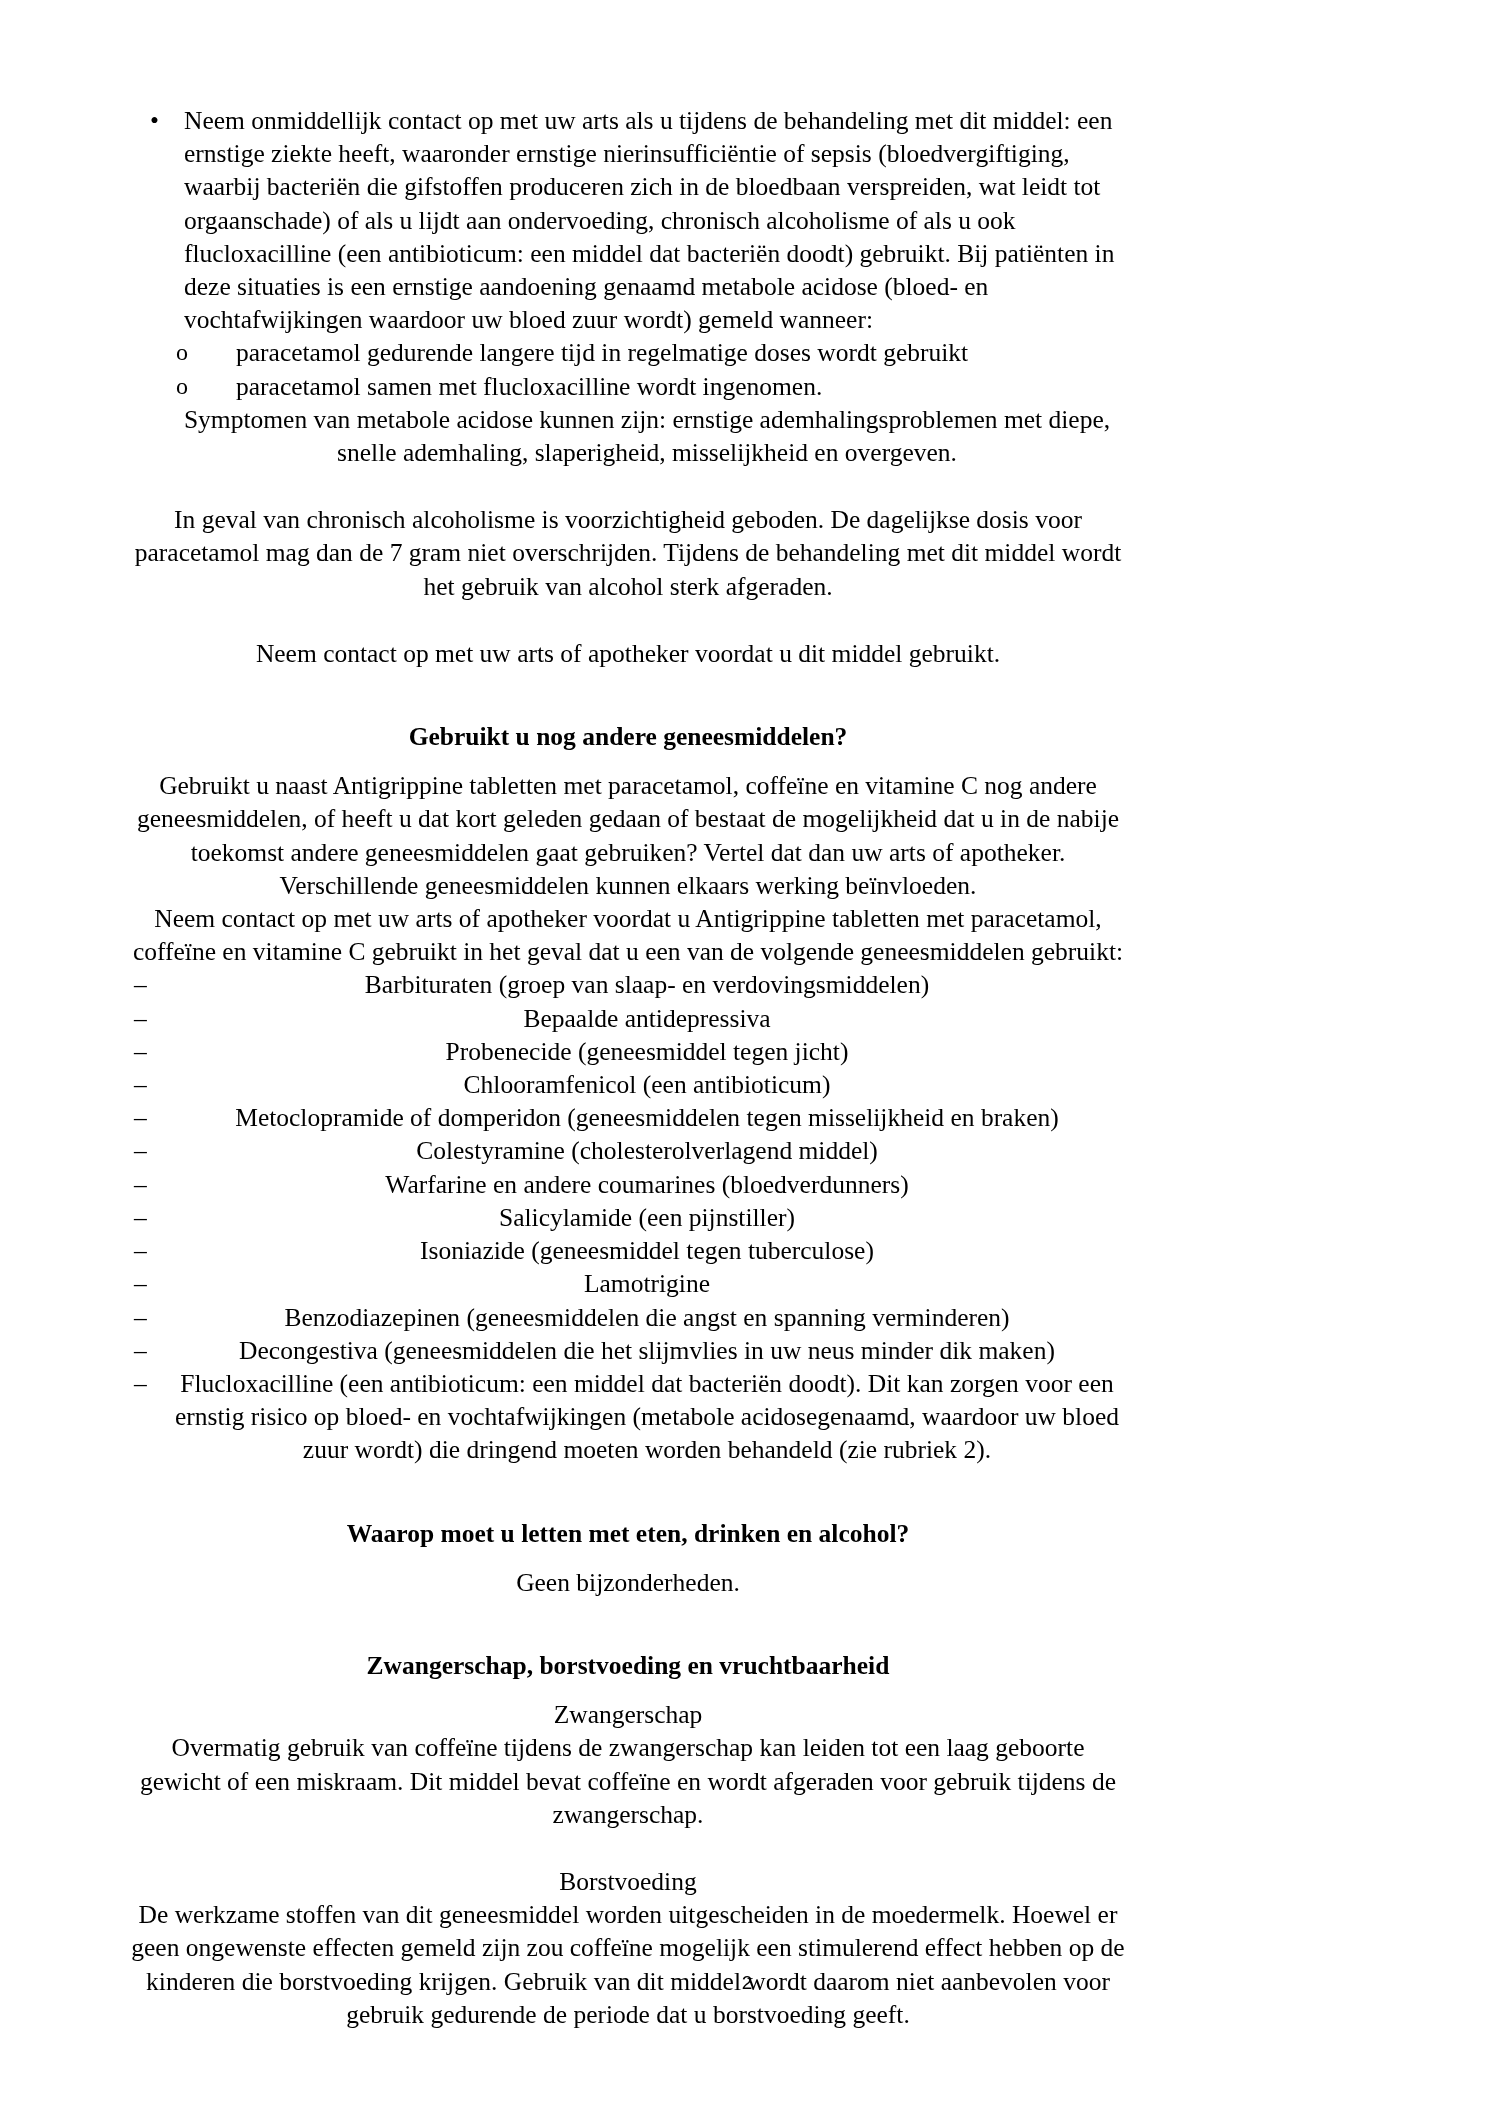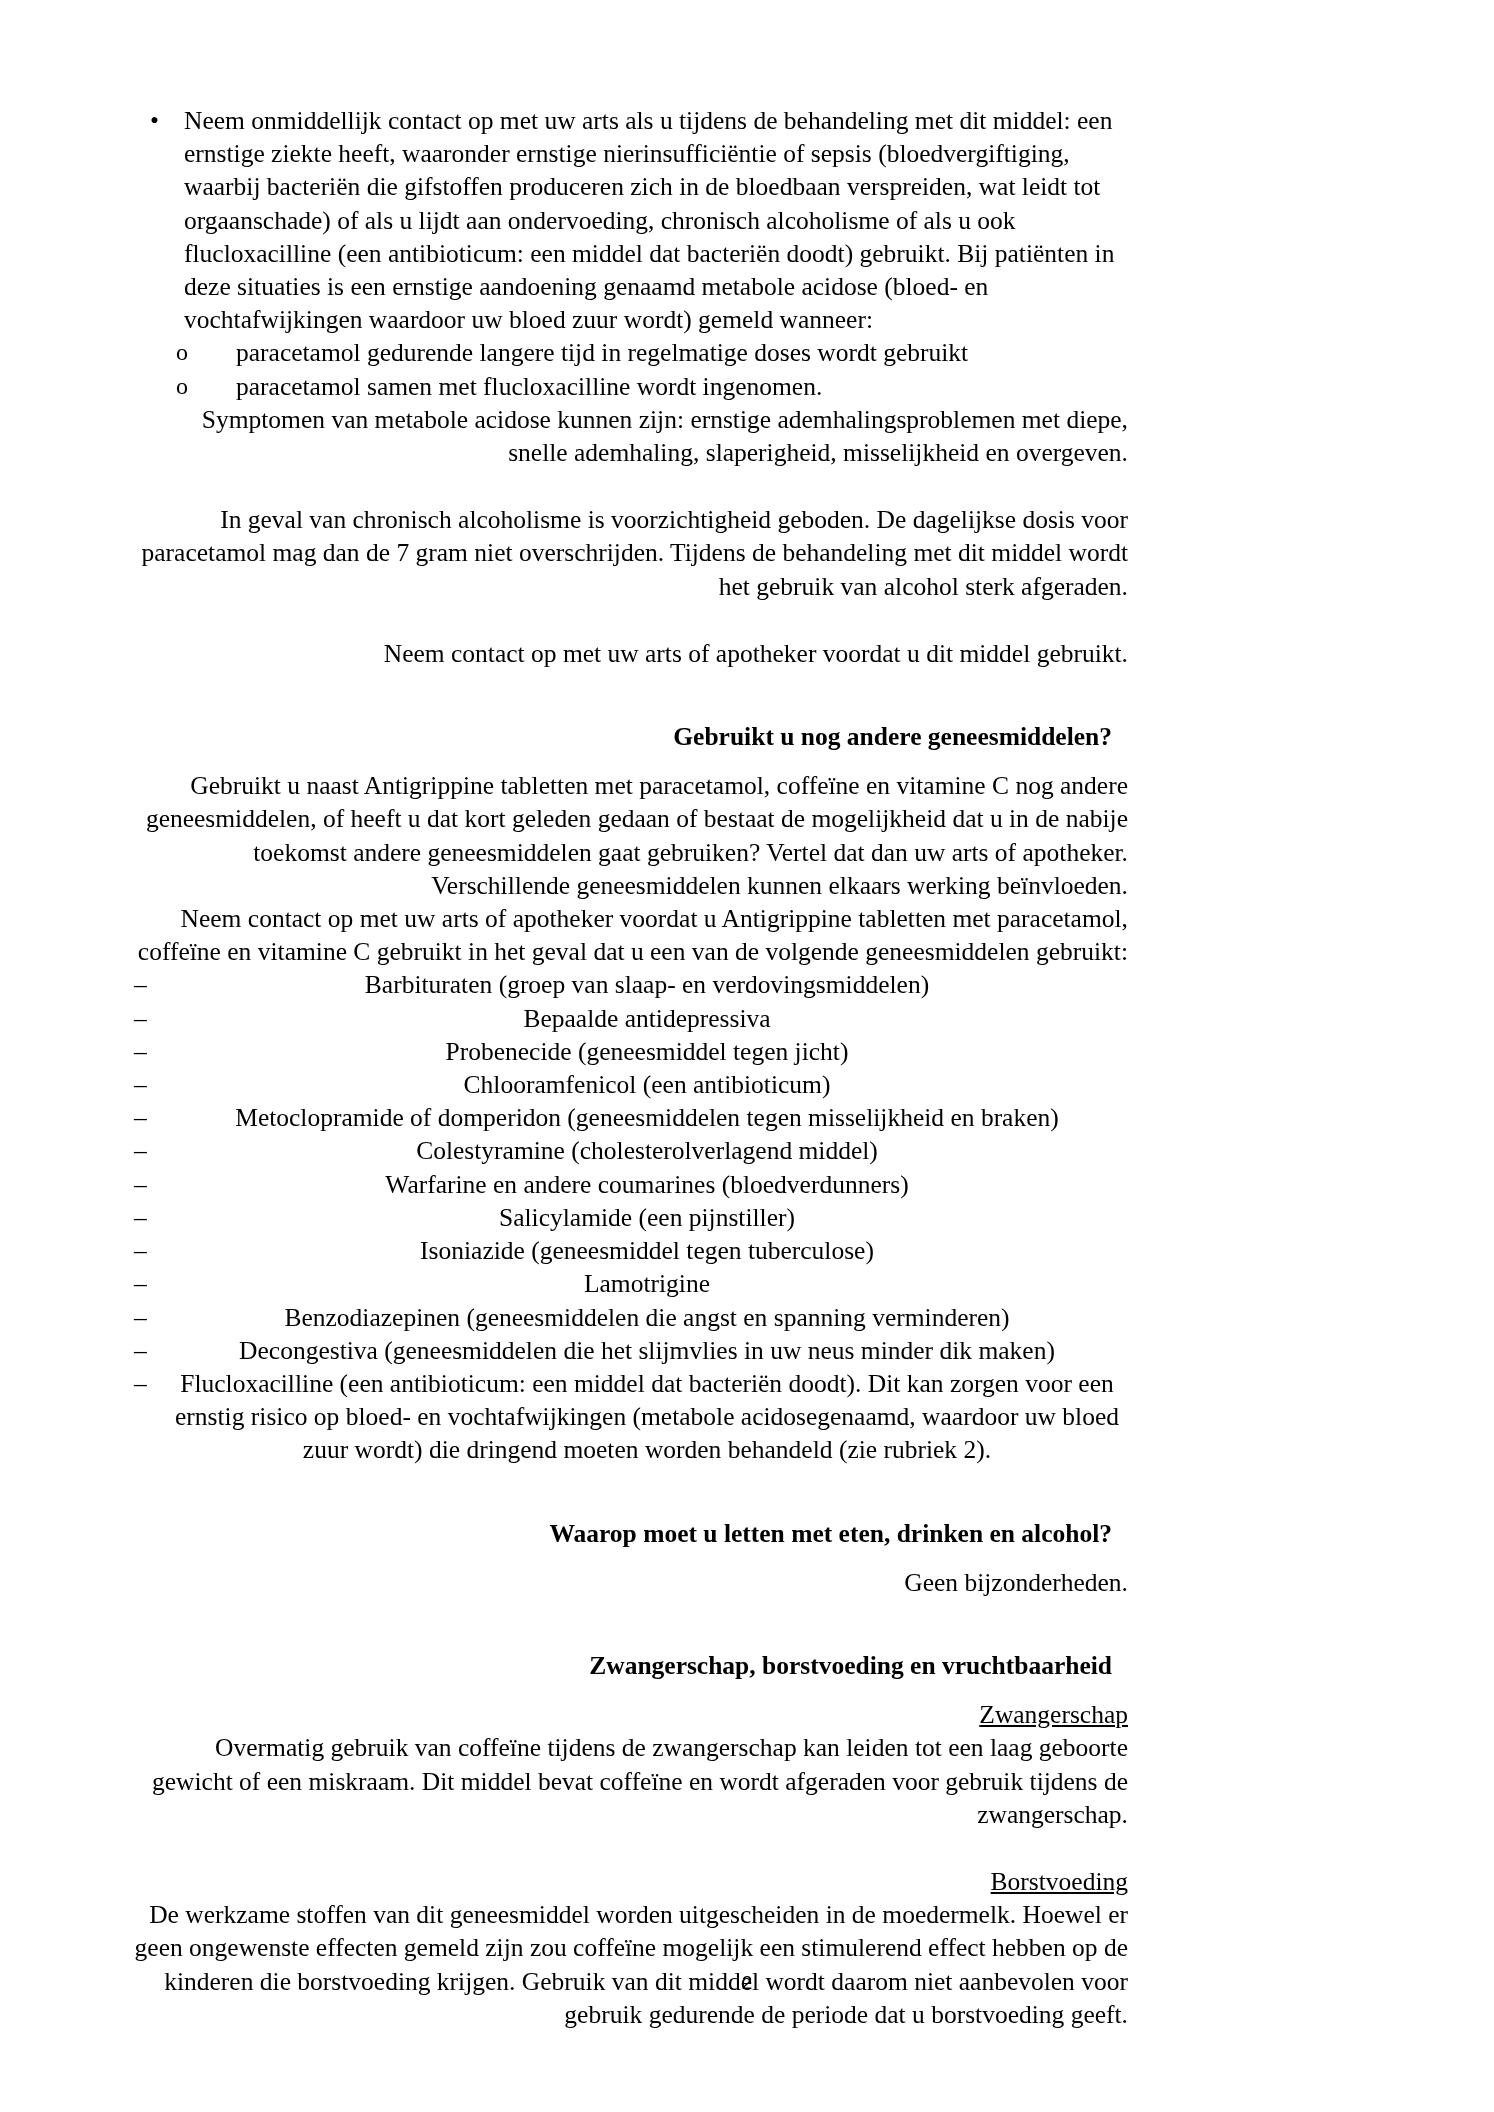--- a/index.html
+++ b/index.html
@@ -22,30 +22,29 @@
   }
   .content {
     width: 1000px;
     font-size: 25.5px;
     line-height: 33.2px;
   }
 
   
   p, .para {
     margin: 0;
-    text-align: right;
+    text-align: center;
   }
   .gap-lg { height: 34px; }
 
   .bold-head {
     font-weight: bold;
     margin: 16px;
   }
   .underline-head {
-    text-decoration: underline;
     margin: 0;
   }
 
   
   .bullet-list {
     margin: 0;
     padding: 0;
     list-style: none;
   }
   .bullet-item {

